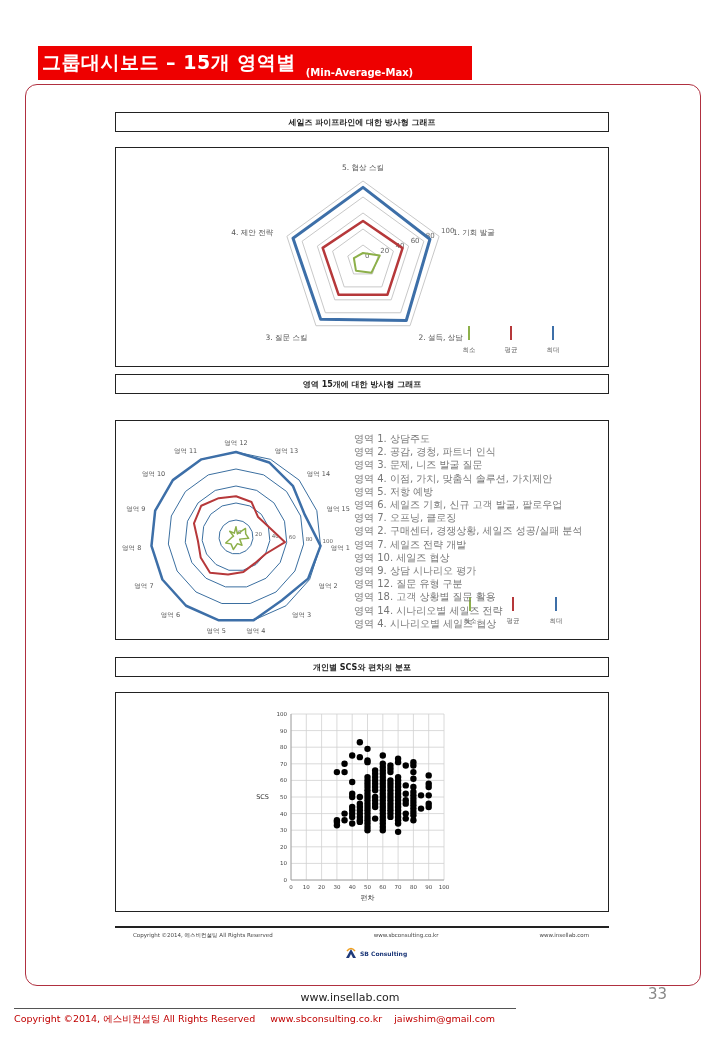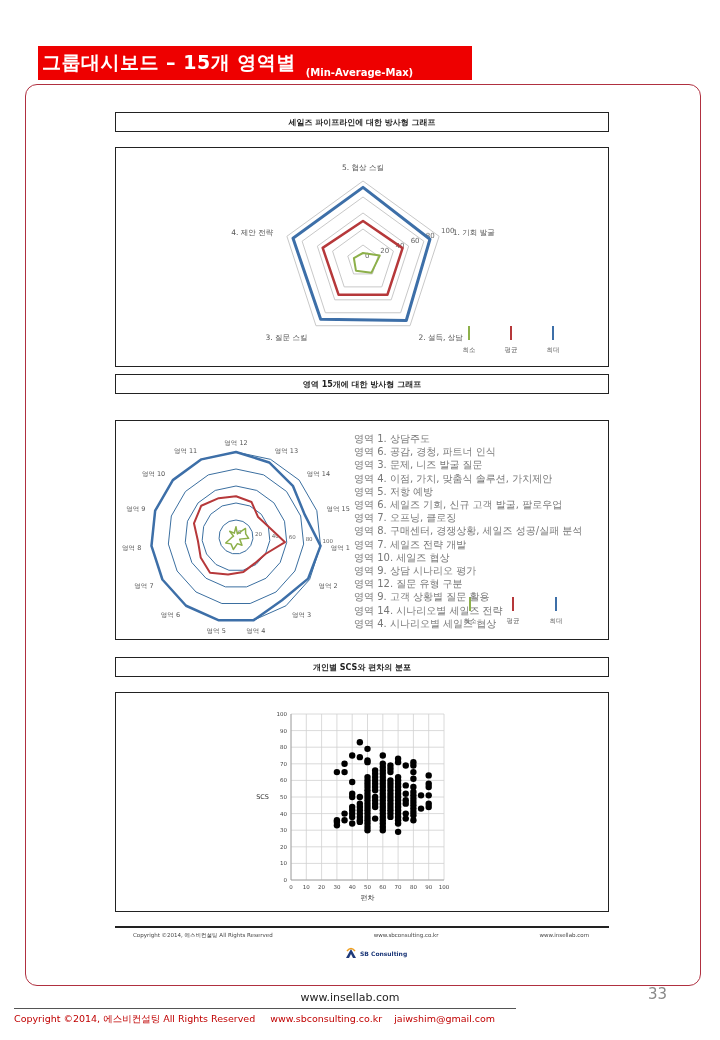--- a/index.html
+++ b/index.html
@@ -96,32 +96,32 @@
       <line x1="354" y1="176" x2="354" y2="190" stroke="#8db04a" stroke-width="2"></line>
       <text x="354" y="202" font-size="6.5" fill="#666" text-anchor="middle">최소</text>
       <line x1="397" y1="176" x2="397" y2="190" stroke="#b6383a" stroke-width="2"></line>
       <text x="397" y="202" font-size="6.5" fill="#666" text-anchor="middle">평균</text>
       <line x1="440" y1="176" x2="440" y2="190" stroke="#3d6fa8" stroke-width="2"></line>
       <text x="440" y="202" font-size="6.5" fill="#666" text-anchor="middle">최대</text>
     </svg>
 </div>
 <div class="area-legend" id="areaLegend">
     <div>영역 1. 상담주도</div>
-    <div>영역 6. 공감, 경청, 파트너 인식</div>
+    <div>영역 2. 공감, 경청, 파트너 인식</div>
     <div>영역 3. 문제, 니즈 발굴 질문</div>
     <div>영역 4. 이점, 가치, 맞춤식 솔루션, 가치제안</div>
     <div>영역 5. 저항 예방</div>
     <div>영역 6. 세일즈 기회, 신규 고객 발굴, 팔로우업</div>
     <div>영역 7. 오프닝, 클로징</div>
-    <div>영역 8. 구매센터, 경쟁상황, 세일즈 성공/실패 분석</div>
+    <div>영역 2. 구매센터, 경쟁상황, 세일즈 성공/실패 분석</div>
     <div>영역 7. 세일즈 전략 개발</div>
     <div>영역 10. 세일즈 협상</div>
     <div>영역 9. 상담 시나리오 평가</div>
     <div>영역 12. 질문 유형 구분</div>
-    <div>영역 9. 고객 상황별 질문 활용</div>
+    <div>영역 18. 고객 상황별 질문 활용</div>
     <div>영역 14. 시나리오별 세일즈 전략</div>
     <div>영역 4. 시나리오별 세일즈 협상</div>
   </div>
 
 <div class="section-title" style="top:657px">개인별 SCS와 편차의 분포</div>
 <div class="chart-box" style="top:692px;height:220px">
   <svg id="scatter" width="491" height="217">
       <line x1="175" y1="21" x2="175" y2="187" stroke="#d0d0d0" stroke-width="0.8"></line>
       <text x="175" y="196" font-size="5.5" fill="#444" text-anchor="middle">0</text>
       <line x1="190.3" y1="21" x2="190.3" y2="187" stroke="#d0d0d0" stroke-width="0.8"></line>

